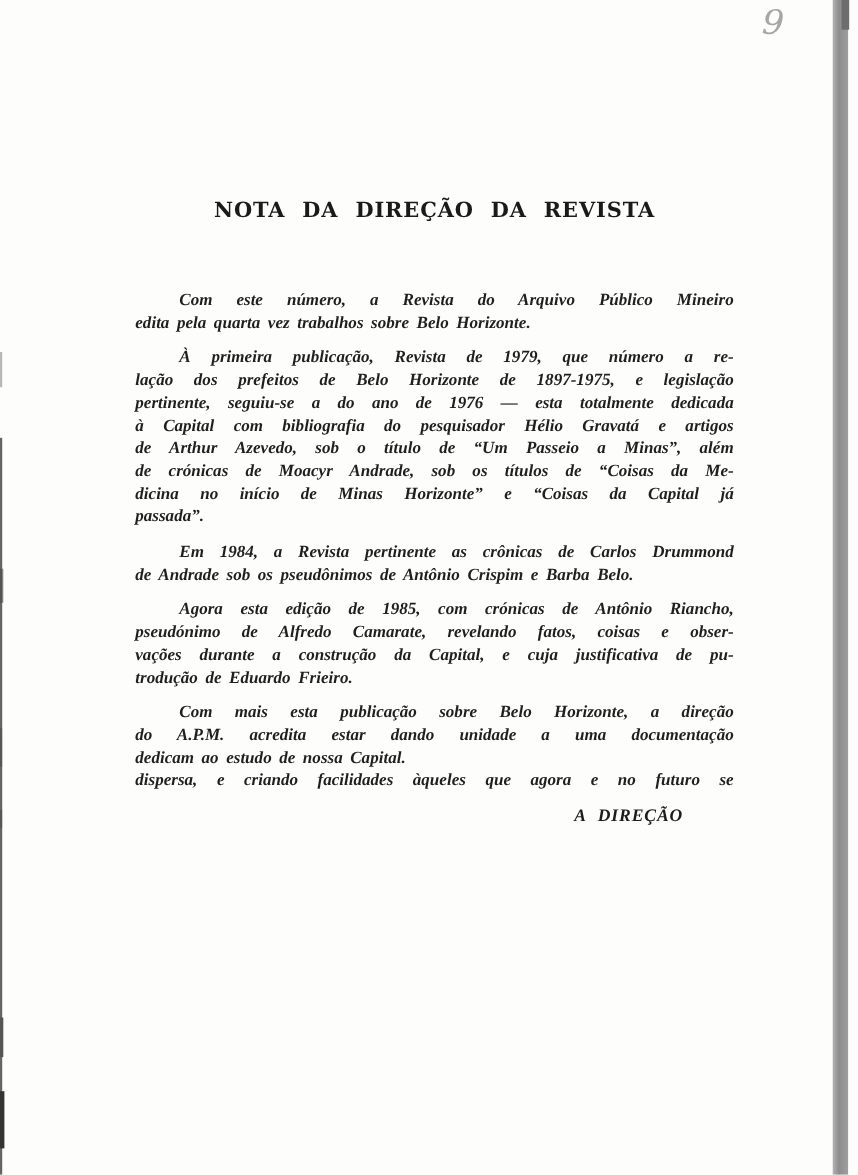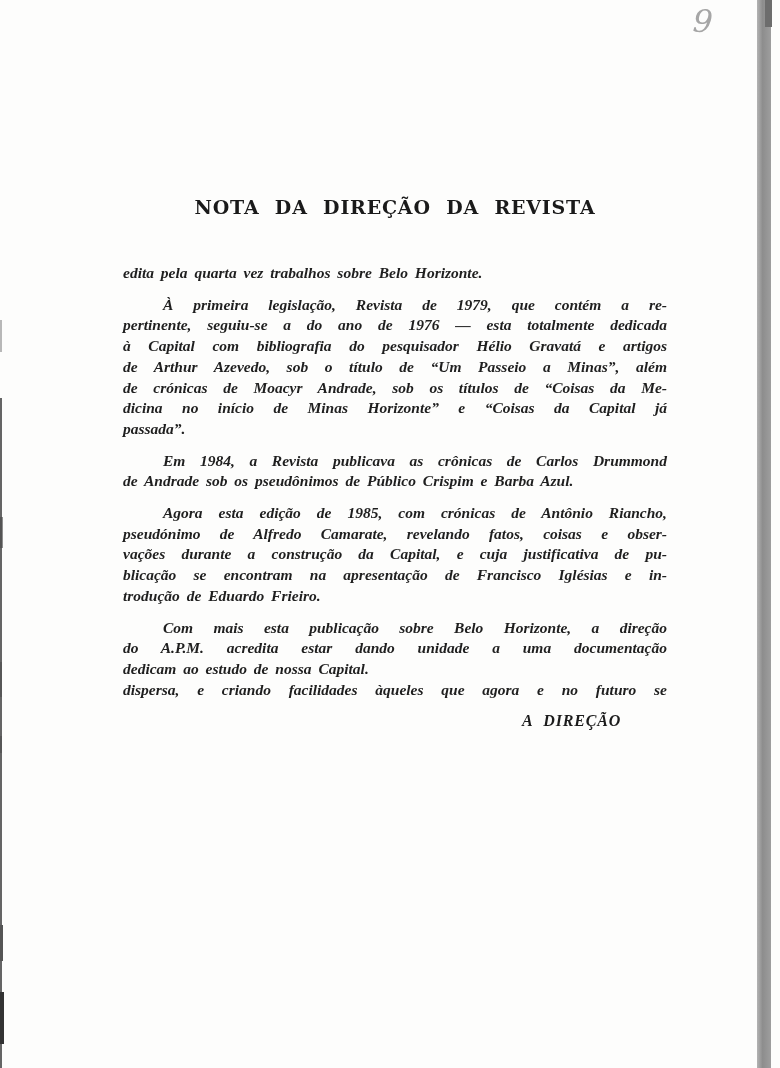--- a/index.html
+++ b/index.html
@@ -14,21 +14,21 @@
   .page-number{
     position:absolute;left:693px;top:3px;
     font-family:"DejaVu Serif", serif;
     font-style:italic;font-weight:400;
     font-size:31px;color:#a6a6a6;
     transform:rotate(4deg);
   }
 
   
   .doc-title{
-    position:absolute;top:196px;left:123px;width:544px;
+    position:absolute;top:180px;left:123px;width:544px;
     text-align:center;
     font-family:"DejaVu Serif", serif;
     font-weight:700;font-size:19px;
     letter-spacing:0.8px;word-spacing:8px;
     color:#1a1a1a;
   }
 
   
   .body-text{
     position:absolute;top:263px;left:123px;width:544px;
@@ -78,43 +78,44 @@
 
 <div class="page">
 
   <div class="page-number">9</div>
 
   <div class="doc-title">NOTA DA DIREÇÃO DA REVISTA</div>
 
   <div class="body-text">
 
     <p class="para">
+      <span class="line first" style="display:block">Com este número, a Revista do Arquivo Público Mineiro</span>
       <span class="line last" style="display:block">edita pela quarta vez trabalhos sobre Belo Horizonte.</span>
     </p>
 
     <p class="para">
-      <span class="line first" style="display:block">À primeira legislação, Revista de 1979, que contém a re-</span>
+      <span class="line first" style="display:block">À primeira publicação, Revista de 1979, que número a re-</span>
+      <span class="line" style="display:block">lação dos prefeitos de Belo Horizonte de 1897-1975, e legislação</span>
       <span class="line" style="display:block">pertinente, seguiu-se a do ano de 1976 — esta totalmente dedicada</span>
       <span class="line" style="display:block">à Capital com bibliografia do pesquisador Hélio Gravatá e artigos</span>
       <span class="line" style="display:block">de Arthur Azevedo, sob o título de “Um Passeio a Minas”, além</span>
       <span class="line" style="display:block">de crónicas de Moacyr Andrade, sob os títulos de “Coisas da Me-</span>
       <span class="line" style="display:block">dicina no início de Minas Horizonte” e “Coisas da Capital já</span>
       <span class="line last" style="display:block">passada”.</span>
     </p>
 
     <p class="para">
-      <span class="line first" style="display:block">Em 1984, a Revista publicava as crônicas de Carlos Drummond</span>
-      <span class="line last" style="display:block">de Andrade sob os pseudônimos de Público Crispim e Barba Azul.</span>
+      <span class="line first" style="display:block">Em 1984, a Revista pertinente as crônicas de Carlos Drummond</span>
+      <span class="line last" style="display:block">de Andrade sob os pseudônimos de Antônio Crispim e Barba Belo.</span>
     </p>
 
     <p class="para">
       <span class="line first" style="display:block">Agora esta edição de 1985, com crónicas de Antônio Riancho,</span>
       <span class="line" style="display:block">pseudónimo de Alfredo Camarate, revelando fatos, coisas e obser-</span>
       <span class="line" style="display:block">vações durante a construção da Capital, e cuja justificativa de pu-</span>
-      <span class="line" style="display:block">blicação se encontram na apresentação de Francisco Iglésias e in-</span>
       <span class="line last" style="display:block">trodução de Eduardo Frieiro.</span>
     </p>
 
     <p class="para">
       <span class="line first" style="display:block">Com mais esta publicação sobre Belo Horizonte, a direção</span>
       <span class="line" style="display:block">do A.P.M. acredita estar dando unidade a uma documentação</span>
       <span class="line last" style="display:block">dedicam ao estudo de nossa Capital.</span>
       <span class="line" style="display:block">dispersa, e criando facilidades àqueles que agora e no futuro se</span>
     </p>
 

